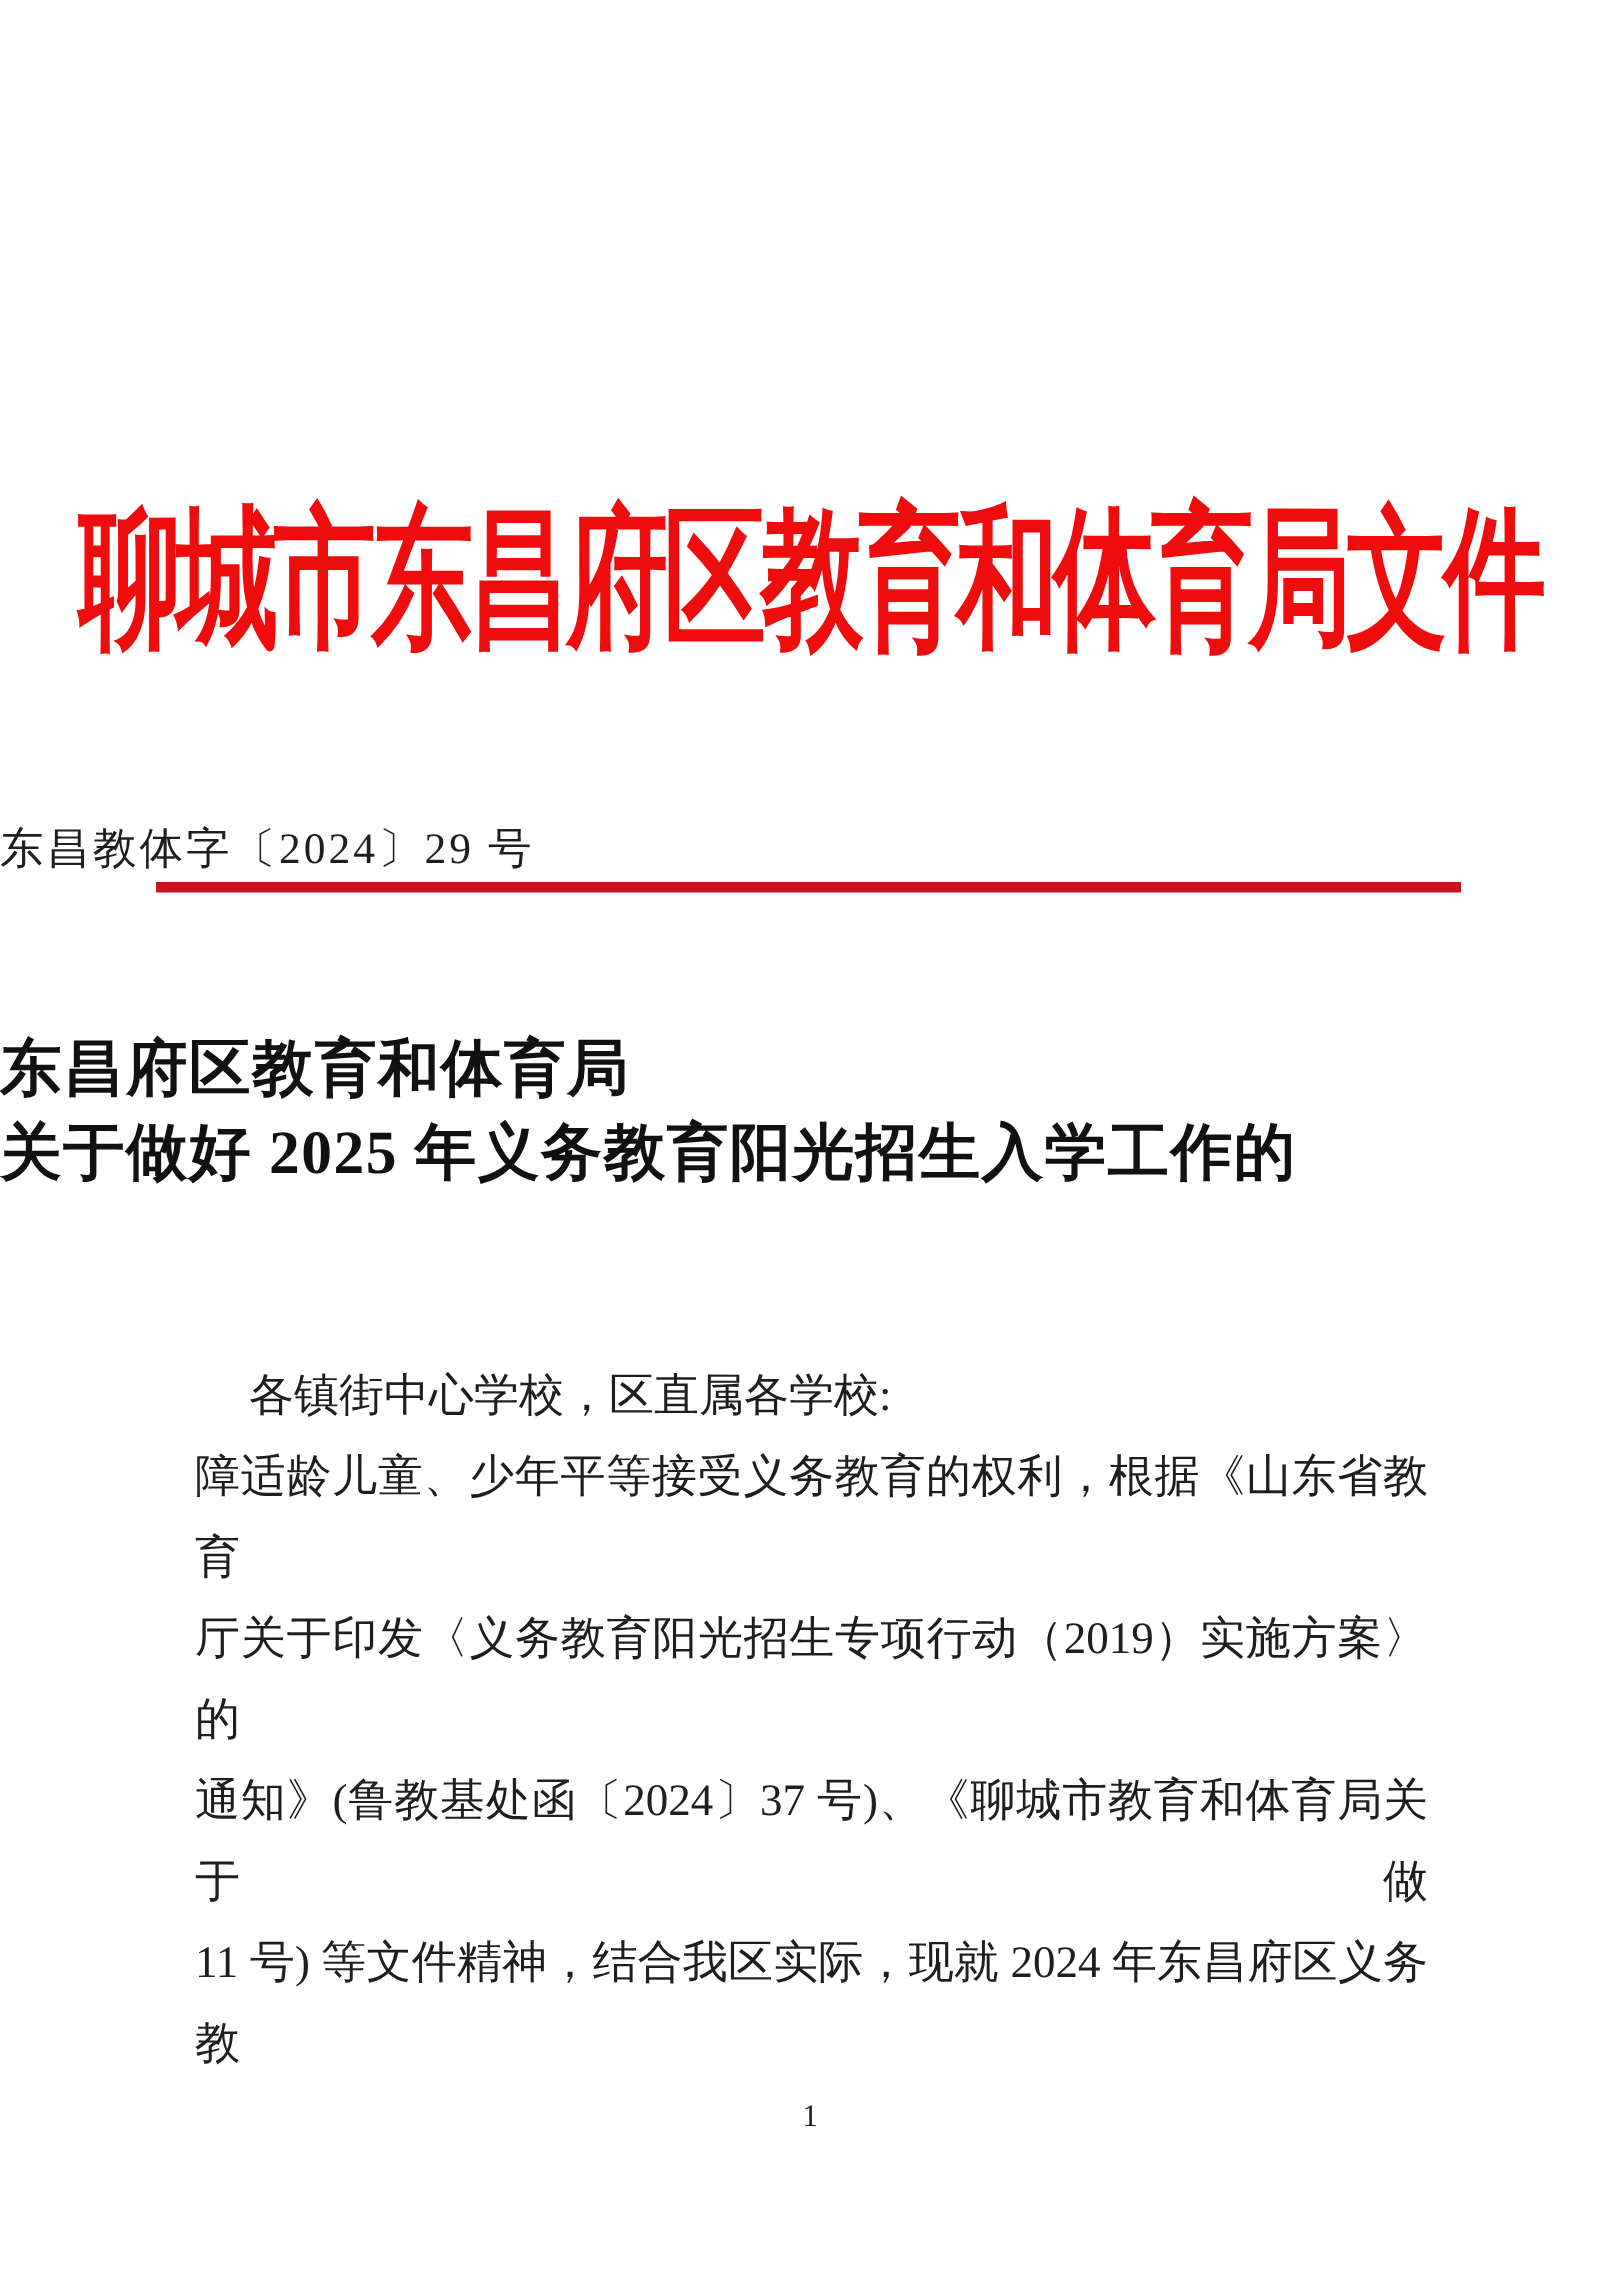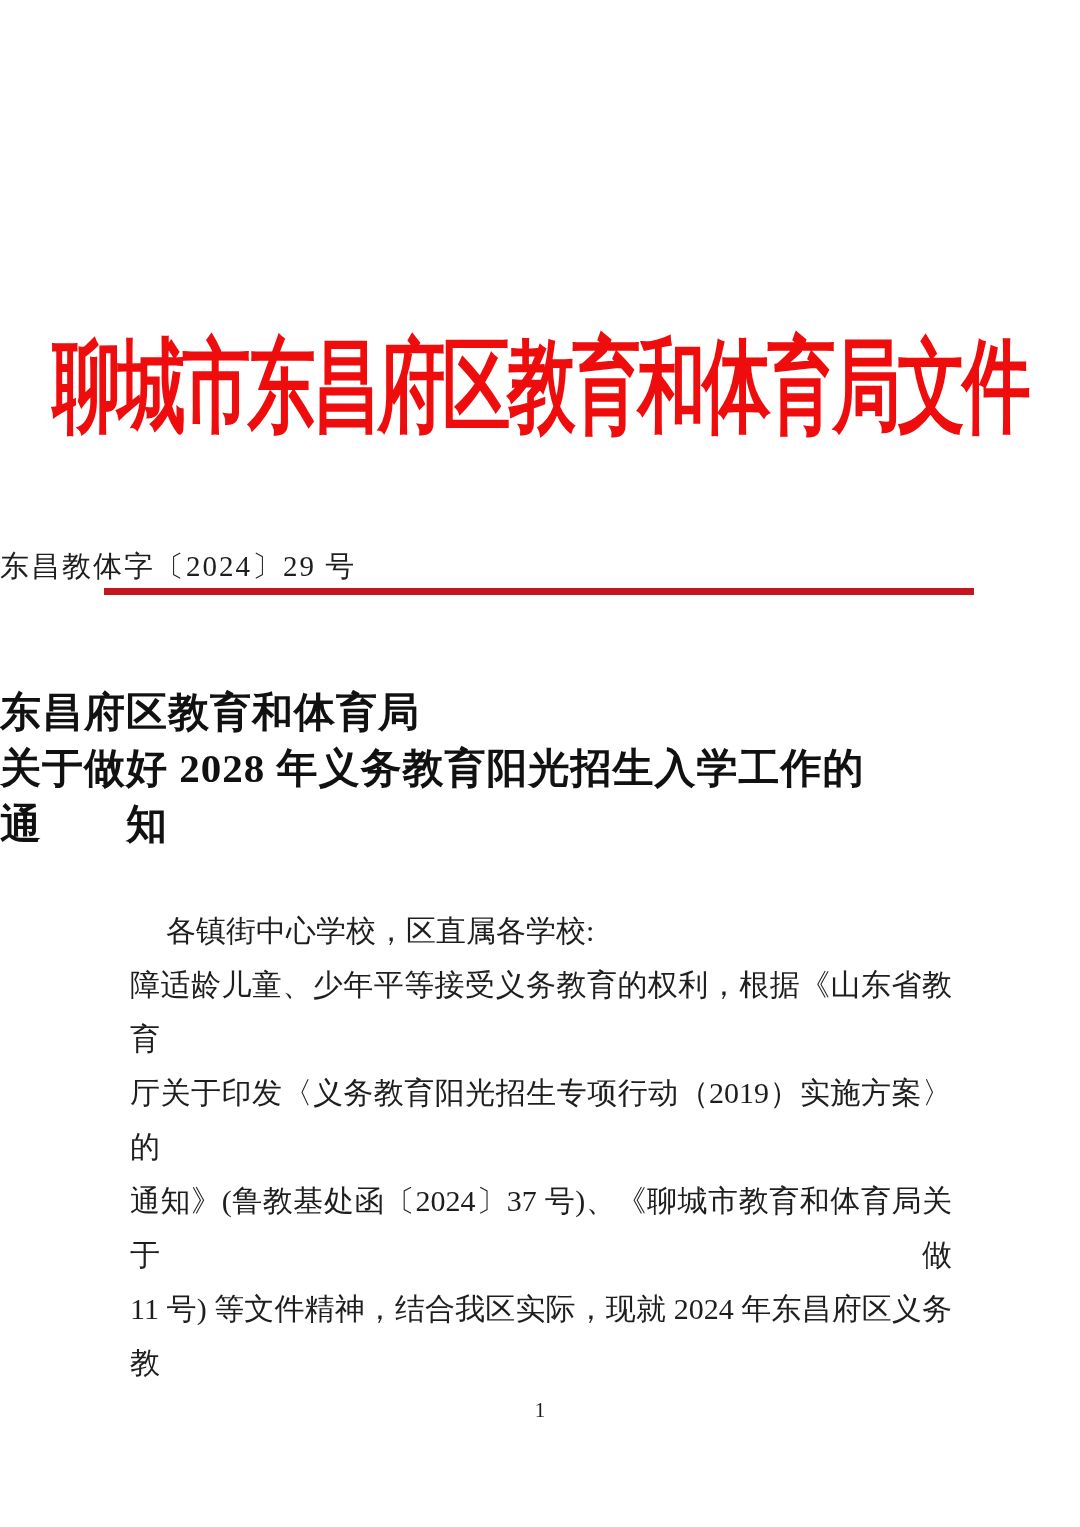--- a/index.html
+++ b/index.html
@@ -109,22 +109,21 @@
 <div class="page">
 
   <div class="banner">聊城市东昌府区教育和体育局文件</div>
 
   <div class="doc-number">东昌教体字〔2024〕29 号</div>
 
   <div class="red-divider"></div>
 
   <div class="doc-title">
     <div>东昌府区教育和体育局</div>
-    <div>关于做好 2028 年义务教育阳光招生入学工作的</div>
-    <div>通　　知</div>
+    <div>关于做好 2025 年义务教育阳光招生入学工作的</div>
   </div>
 
   <div class="doc-body">
     <div class="salutation">各镇街中心学校，区直属各学校:</div>
     <div class="pline">障适龄儿童、少年平等接受义务教育的权利，根据《山东省教育</div>
     <div class="pline">厅关于印发〈义务教育阳光招生专项行动（2019）实施方案〉的</div>
     <div class="pline">通知》(鲁教基处函〔2024〕37 号)、《聊城市教育和体育局关于做</div>
     <div class="pline">11 号) 等文件精神，结合我区实际，现就 2024 年东昌府区义务教</div>
 
   </div>

